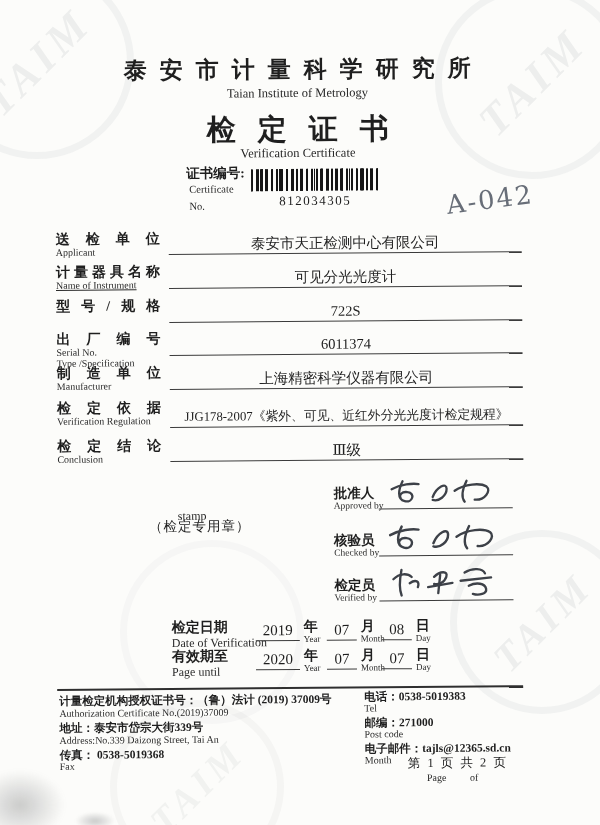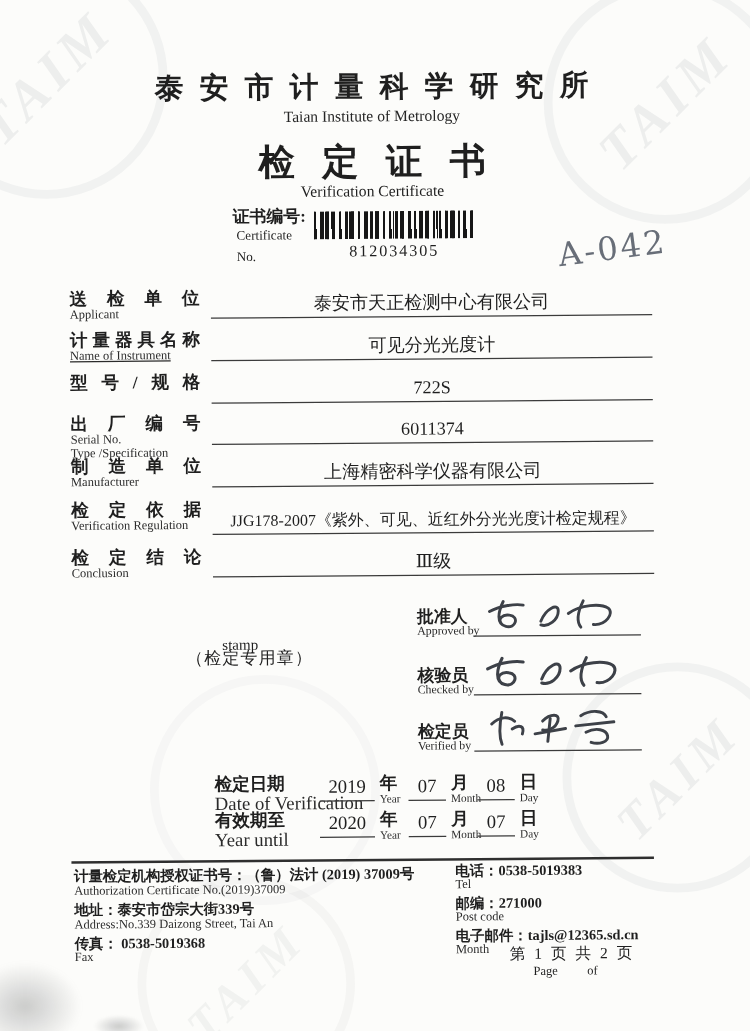--- a/index.html
+++ b/index.html
@@ -56,21 +56,21 @@
 
   
   .sig-cn{font-size:13.5px; font-weight:bold;}
   .sig-en{font-size:9.5px; color:#2b2b2b;}
   .sig-line{width:134px; border-bottom:1.5px solid #3b3b3b; height:0;}
   .sig-svg{position:absolute;}
   .sig-svg path{stroke:#3d4148; stroke-width:2.3; fill:none; stroke-linecap:round; stroke-linejoin:round;}
 
   
   .date-cn{font-size:14px; font-weight:bold;}
-  .date-en{font-size:15px; color:#2b2b2b;}
+  .date-en{font-size:12px; color:#2b2b2b;}
   .dval{text-align:center; font-size:15px; border-bottom:1.5px solid #3b3b3b; height:20px; line-height:20px;}
   .dunit-cn{font-size:14px; font-weight:bold;}
   .dunit-en{font-size:9px; color:#2b2b2b;}
 
   
   .divider{left:55px; top:687px; width:466px; border-top:2px solid #2f2f2f; height:0;}
   .f-cn{font-size:11.5px; font-weight:bold;}
   .f-en{font-size:10px; color:#2b2b2b;}
   .page-line{left:405px; top:756px; font-size:12.5px; letter-spacing:2px;}
   .page-en{left:424px; top:773px; font-size:10px;}
@@ -186,21 +186,21 @@
     <div class="abs dunit-cn" style="left:302px; top:618px;">年</div>
     <div class="abs dunit-en" style="left:302px; top:634px;">Year</div>
     <div class="abs dval" style="left:325px; top:620px; width:30px;">07</div>
     <div class="abs dunit-cn" style="left:359px; top:618px;">月</div>
     <div class="abs dunit-en" style="left:359px; top:634px;">Month</div>
     <div class="abs dval" style="left:380px; top:620px; width:30px;">08</div>
     <div class="abs dunit-cn" style="left:414px; top:618px;">日</div>
     <div class="abs dunit-en" style="left:414px; top:634px;">Day</div>
 
     <div class="abs date-cn" style="left:170px; top:647px;">有效期至</div>
-    <div class="abs date-en" style="left:170px; top:664px;">Year until</div>
+    <div class="abs date-en" style="left:170px; top:664px;">Page until</div>
     <div class="abs dval" style="left:254px; top:649px; width:44px;">2020</div>
     <div class="abs dunit-cn" style="left:302px; top:647px;">年</div>
     <div class="abs dunit-en" style="left:302px; top:663px;">Year</div>
     <div class="abs dval" style="left:325px; top:649px; width:30px;">07</div>
     <div class="abs dunit-cn" style="left:359px; top:647px;">月</div>
     <div class="abs dunit-en" style="left:359px; top:663px;">Month</div>
     <div class="abs dval" style="left:380px; top:649px; width:30px;">07</div>
     <div class="abs dunit-cn" style="left:414px; top:647px;">日</div>
     <div class="abs dunit-en" style="left:414px; top:663px;">Day</div>
 

